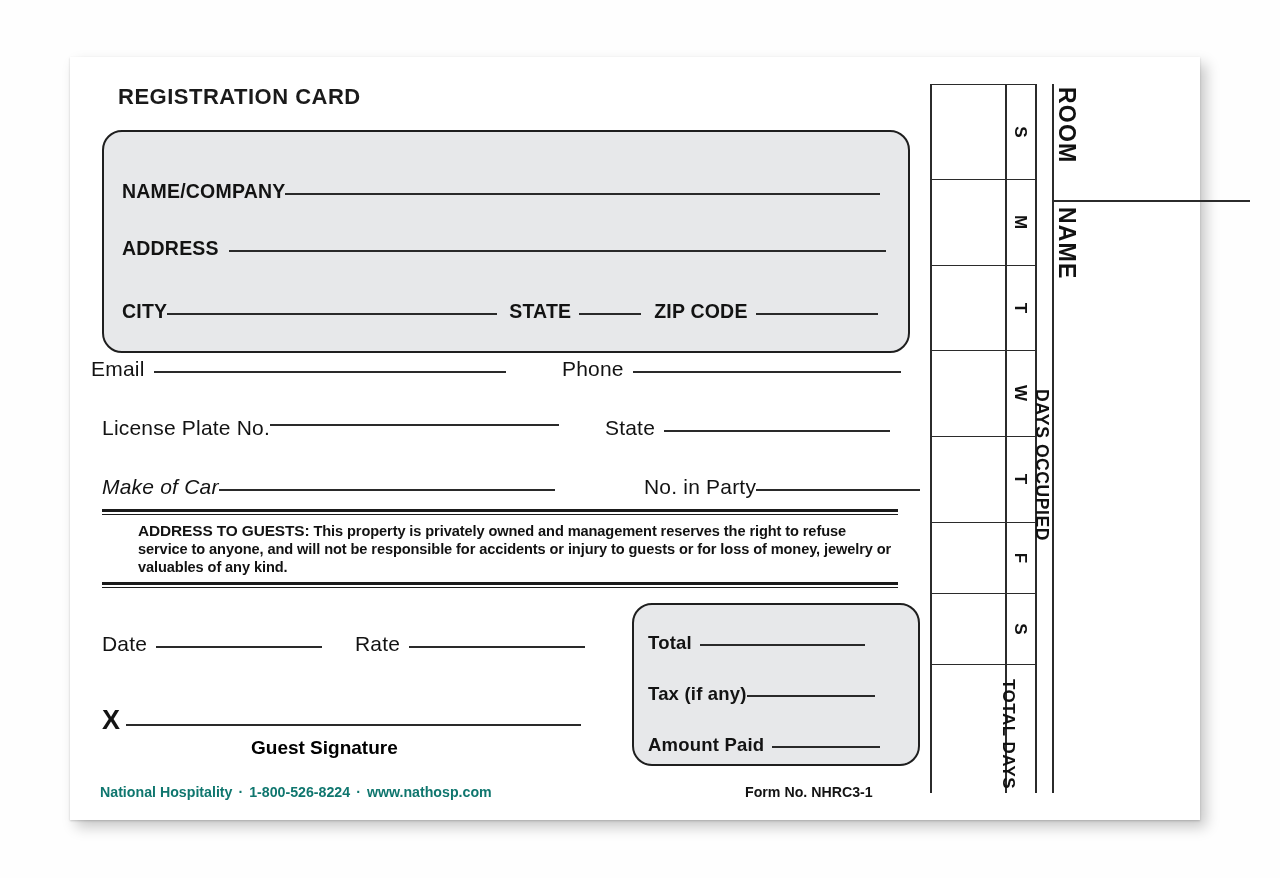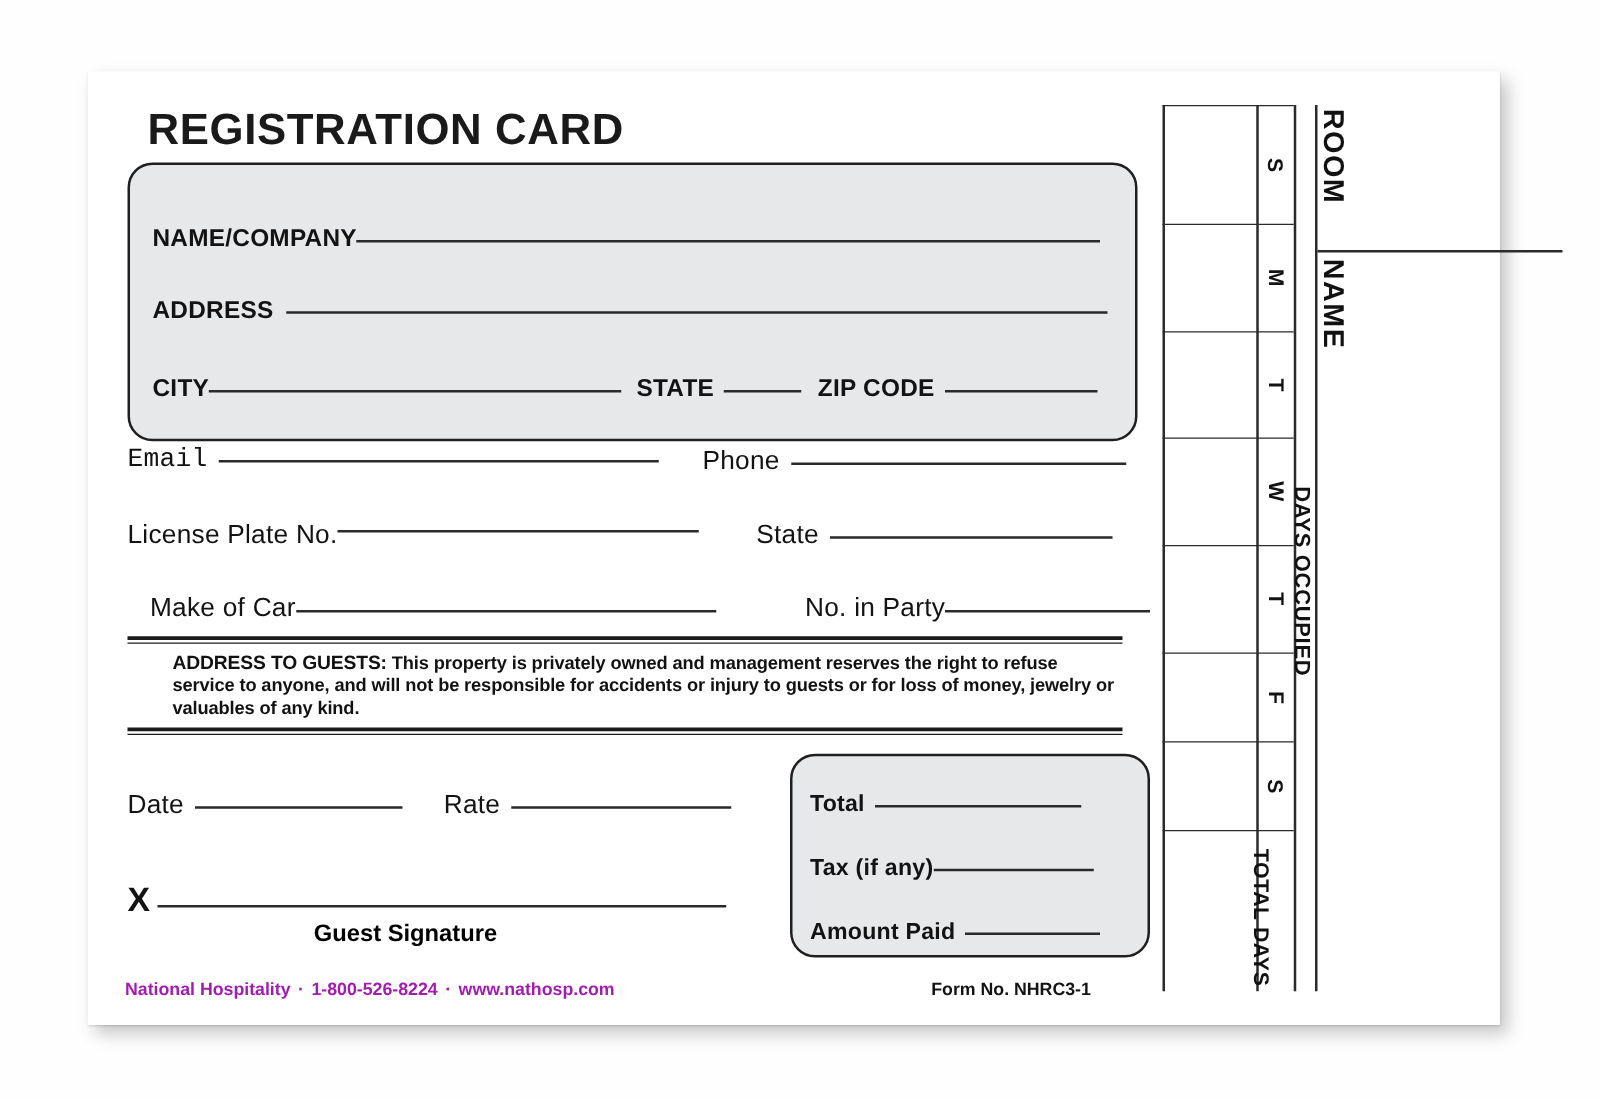--- a/index.html
+++ b/index.html
@@ -38,21 +38,21 @@
     left: 0;
     top: 0;
     width: 860px;
     height: 763px;
   }
 
   .title {
     position: absolute;
     left: 48px;
     top: 27px;
-    font-size: 35px;
+    font-size: 22px;
     font-weight: bold;
     letter-spacing: 0.5px;
     color: #1a1a1a;
     white-space: nowrap;
   }
 
   
   .gray-panel {
     position: absolute;
     background: #e7e8ea;
@@ -91,25 +91,25 @@
     top: -3px;
   }
   .gap { display: inline-block; }
 
   
   #row-name    { left: 18px; top: 48px; }
   #row-addr    { left: 18px; top: 105px; }
   #row-city    { left: 18px; top: 168px; }
 
   
-  #row-email   { left: 32px; top: 300px; font-family: Liberation Mono, monospace; }
+  #row-email   { left: 21px; top: 300px; }
   #row-phone   { left: 492px; top: 300px; }
   #row-license { left: 32px; top: 359px; align-items: center; }
   #row-state2  { left: 535px; top: 359px; }
-  #row-make    { left: 50px; top: 418px; }
+  #row-make    { left: 32px; top: 418px; font-style: italic; }
   #row-party   { left: 535px; top: 418px; margin-left: 39px; }
 
   
   #notice-wrap {
     position: absolute;
     left: 32px;
     top: 452px;
     width: 796px;
   }
   .dbl-rule-top {
@@ -173,21 +173,21 @@
   #trow-paid   { left: 14px; top: 129px; }
   #panel-totals .flabel { font-size: 18.5px; }
 
   
   #footer-left {
     position: absolute;
     left: 30px;
     top: 727px;
     font-size: 14.2px;
     font-weight: bold;
-    color: #a21caf;
+    color: #0f766e;
     white-space: nowrap;
   }
   #footer-left .dot { padding: 0 6px; }
   #footer-right {
     position: absolute;
     left: 675px;
     top: 727px;
     font-size: 14.2px;
     font-weight: bold;
     color: #131313;

